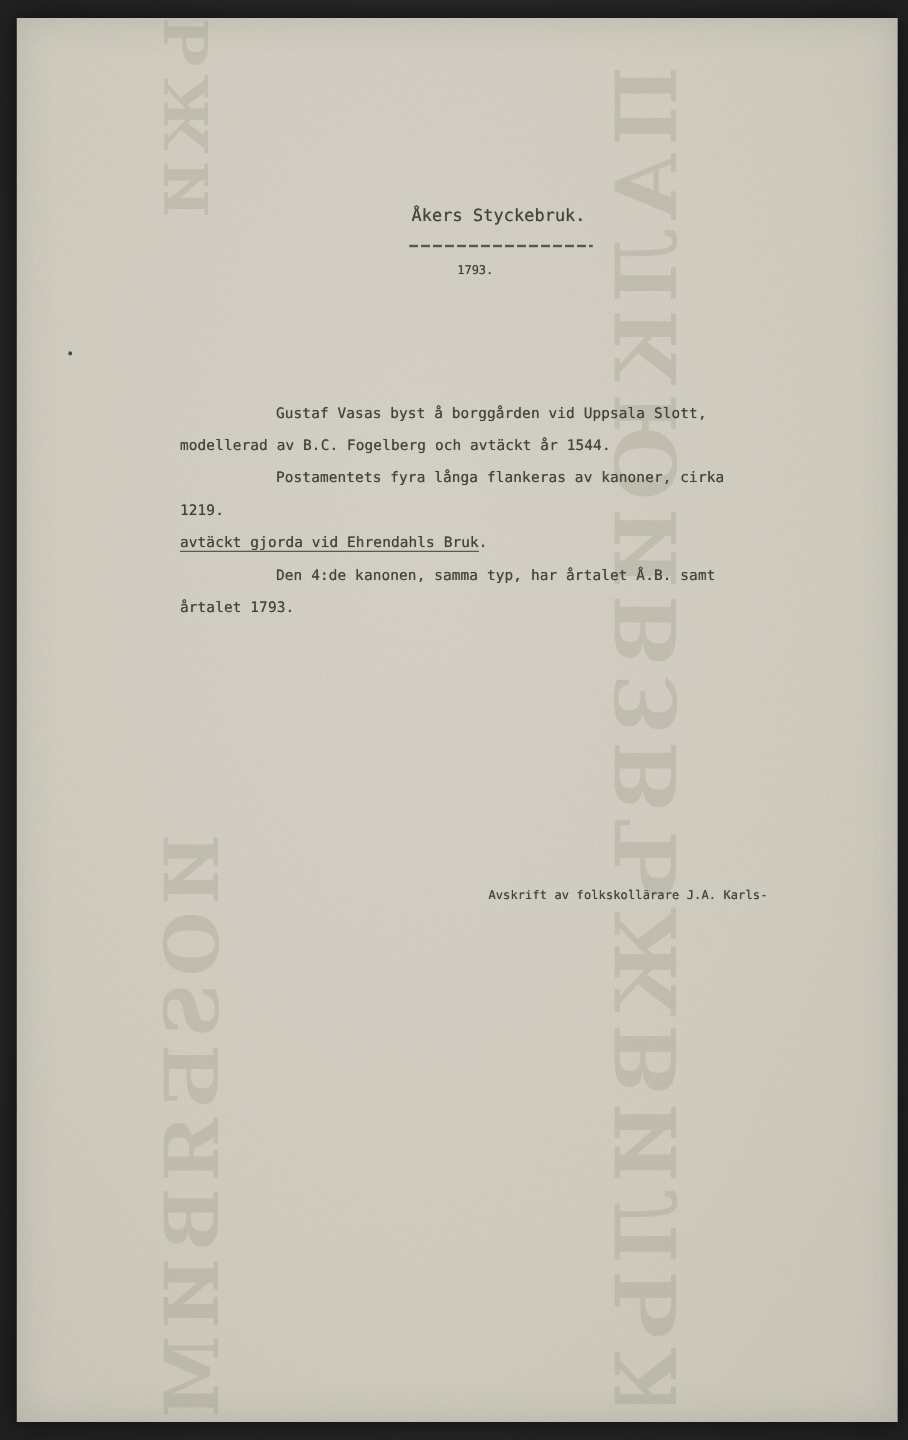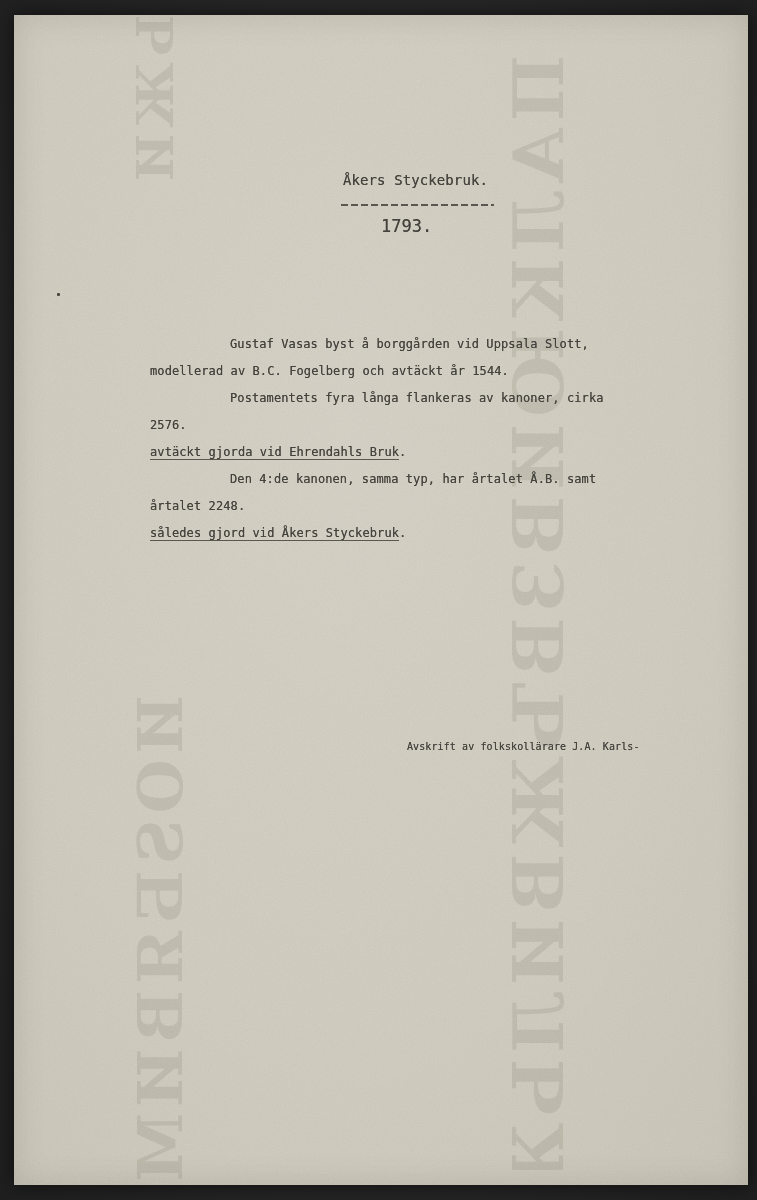--- a/index.html
+++ b/index.html
@@ -30,21 +30,21 @@
     font-size: 14px; line-height: 14px; letter-spacing: 0.1px;
   }
   .title-rule {
     position: absolute; left: 327px; top: 189px;
     width: 153px; height: 2px;
     background: repeating-linear-gradient(90deg,
       rgba(72,70,64,0.85) 0 7px, rgba(72,70,64,0) 7px 10px);
   }
   .doc-year {
     position: absolute; left: 367px; top: 204px;
-    font-size: 17px; line-height: 14px;
+    font-size: 10px; line-height: 14px;
   }
 
   .body-block {
     position: absolute; left: 136px; top: 316px;
     font-size: 12px; line-height: 27px; letter-spacing: 0.1px;
     width: 560px;
   }
   .body-line { height: 27px; }
   .body-line.indent { padding-left: 80px; }
   .u { border-bottom: 1px solid rgba(72,70,64,0.85); }
@@ -87,25 +87,24 @@
     <div class="bleed bleed-left-bottom">ИОЅБЯВИМ</div>
 
     <div class="doc-title ink">Åkers Styckebruk.</div>
     <div class="title-rule"></div>
     <div class="doc-year ink">1793.</div>
 
     <div class="body-block ink">
       <div class="body-line indent"><span class="u"></span><span>Gustaf Vasas byst å borggården vid Uppsala Slott,</span><span></span></div>
       <div class="body-line"><span class="u"></span><span>modellerad av B.C. Fogelberg och avtäckt år 1544.</span><span></span></div>
       <div class="body-line indent"><span class="u"></span><span>Postamentets fyra långa flankeras av kanoner, cirka</span><span></span></div>
-      <div class="body-line"><span class="u"></span><span>2576.</span><span></span></div>
+      <div class="body-line"><span class="u"></span><span>1219.</span><span></span></div>
       <div class="body-line"><span class="u">avtäckt gjorda vid Ehrendahls Bruk</span><span></span><span>.</span></div>
       <div class="body-line indent"><span class="u"></span><span>Den 4:de kanonen, samma typ, har årtalet Å.B. samt</span><span></span></div>
-      <div class="body-line"><span class="u"></span><span>årtalet 2248.</span><span></span></div>
-      <div class="body-line"><span class="u">således gjord vid Åkers Styckebruk</span><span></span><span>.</span></div>
+      <div class="body-line"><span class="u"></span><span>årtalet 1793.</span><span></span></div>
     </div>
 
     <div class="note-block ink">
       <div>Avskrift av folkskollärare J.A. Karls-</div>
     </div>
 
     <div class="speck"></div>
 
     <svg class="grain" xmlns="http://www.w3.org/2000/svg" width="734" height="1170">
       <filter id="grainF">

